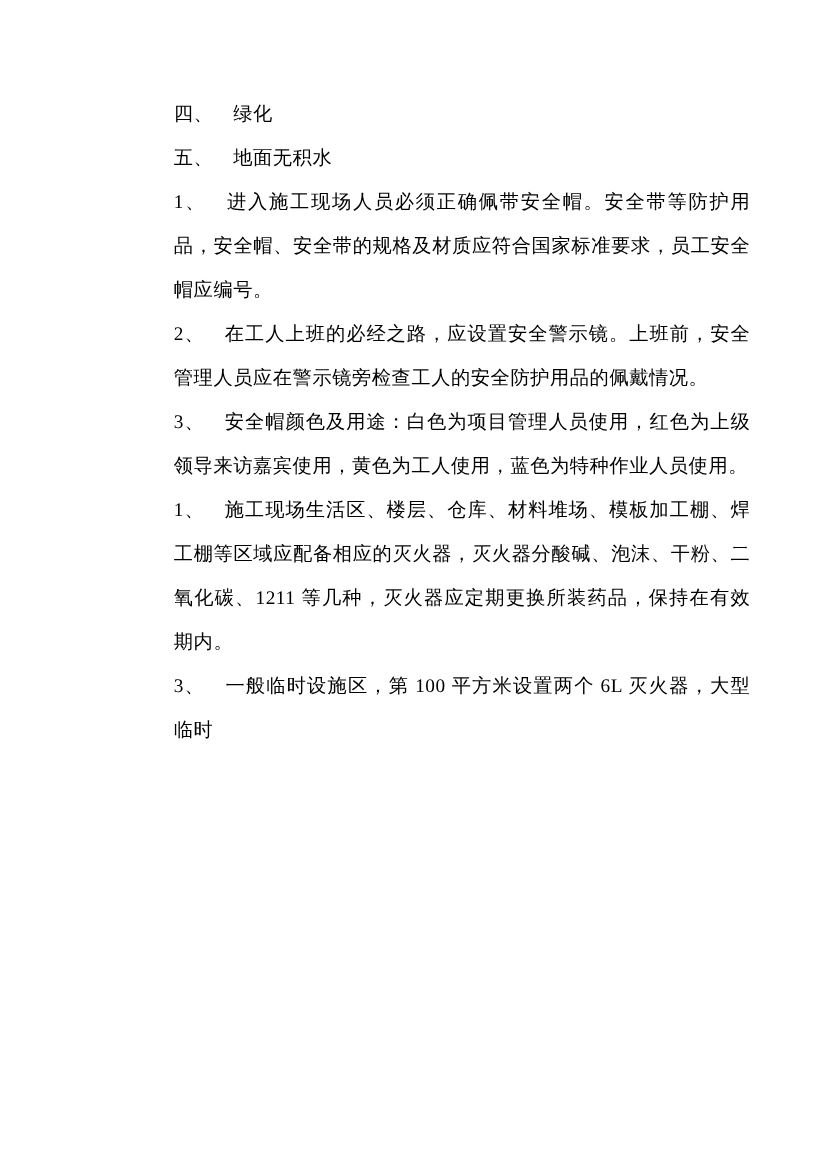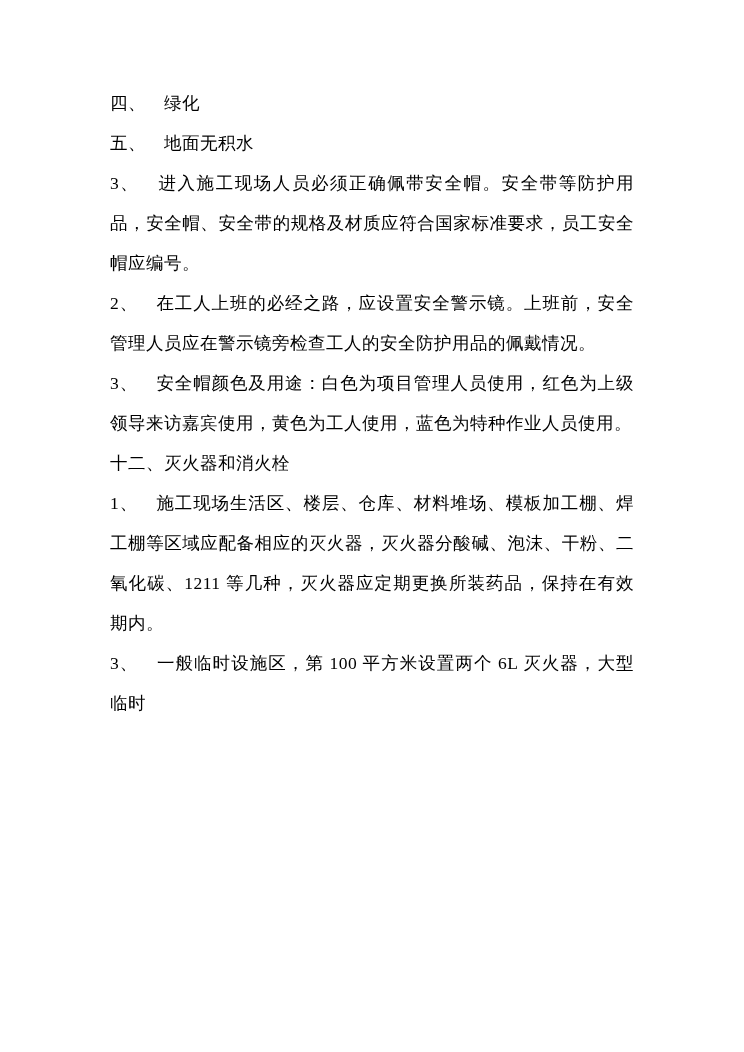--- a/index.html
+++ b/index.html
@@ -16,39 +16,39 @@
   }
   .page {
     box-sizing: border-box;
     width: 744px;
     height: 1052px;
     padding: 83px 110px 40px 110px;
     background: #ffffff;
   }
   .doc-content {
     width: 524px;
+    margin-left: 48px;
   }
   .para {
     margin: 0;
     padding: 0;
     font-size: 17.5px;
     line-height: 40px;
     text-align: justify;
     text-justify: inter-ideograph;
     word-break: break-all;
     letter-spacing: 0.5px;
   }
 </style>
 </head>
 <body>
 
 <div class="page">
   <div class="doc-content" id="doc-content">
       <p class="para">四、　绿化</p>
       <p class="para">五、　地面无积水</p>
-      <p class="para">3、　进入施工现场人员必须正确佩带安全帽。安全带等防护用品，安全帽、安全带的规格及材质应符合国家标准要求，员工安全帽应编号。</p>
+      <p class="para">1、　进入施工现场人员必须正确佩带安全帽。安全带等防护用品，安全帽、安全带的规格及材质应符合国家标准要求，员工安全帽应编号。</p>
       <p class="para">2、　在工人上班的必经之路，应设置安全警示镜。上班前，安全管理人员应在警示镜旁检查工人的安全防护用品的佩戴情况。</p>
       <p class="para">3、　安全帽颜色及用途：白色为项目管理人员使用，红色为上级领导来访嘉宾使用，黄色为工人使用，蓝色为特种作业人员使用。</p>
-      <p class="para">十二、灭火器和消火栓</p>
       <p class="para">1、　施工现场生活区、楼层、仓库、材料堆场、模板加工棚、焊工棚等区域应配备相应的灭火器，灭火器分酸碱、泡沫、干粉、二氧化碳、1211 等几种，灭火器应定期更换所装药品，保持在有效期内。</p>
       <p class="para">3、　一般临时设施区，第 100 平方米设置两个 6L 灭火器，大型临时</p>
     </div>
 </div>
 
 </body></html>

